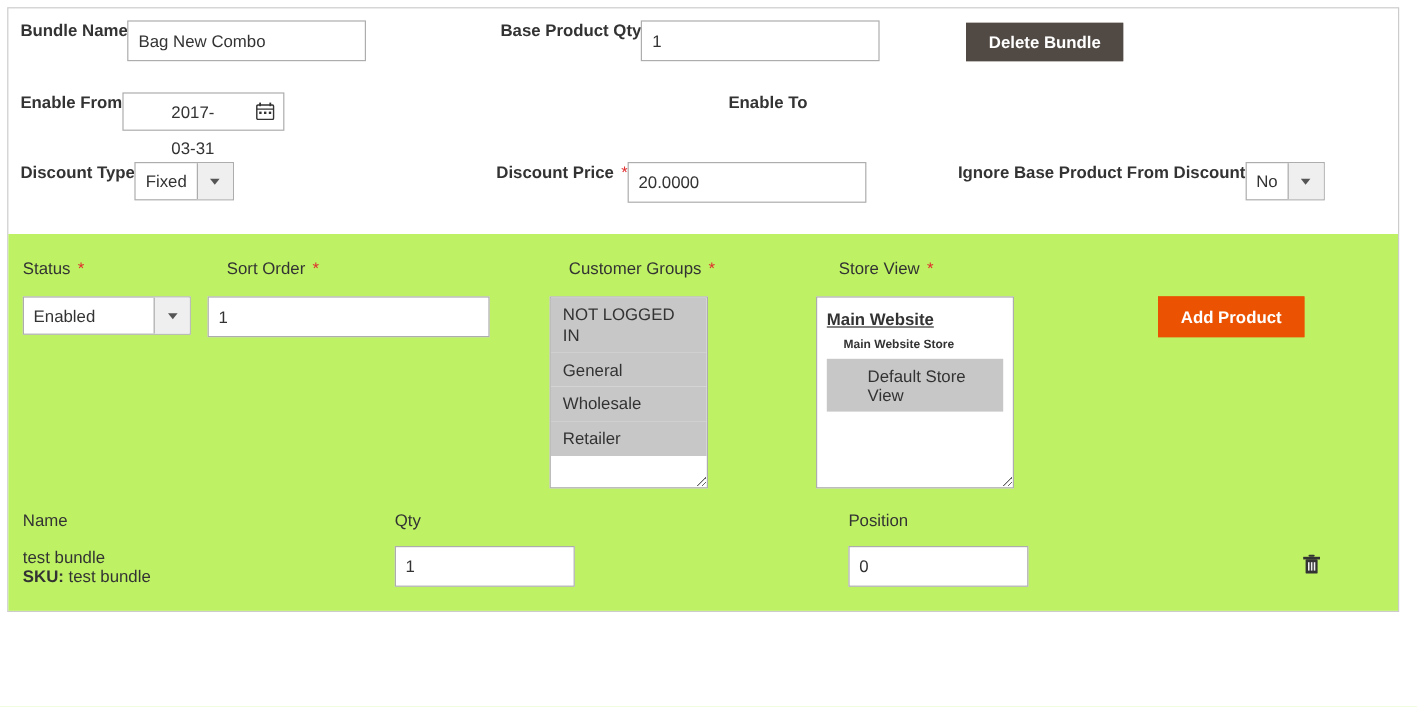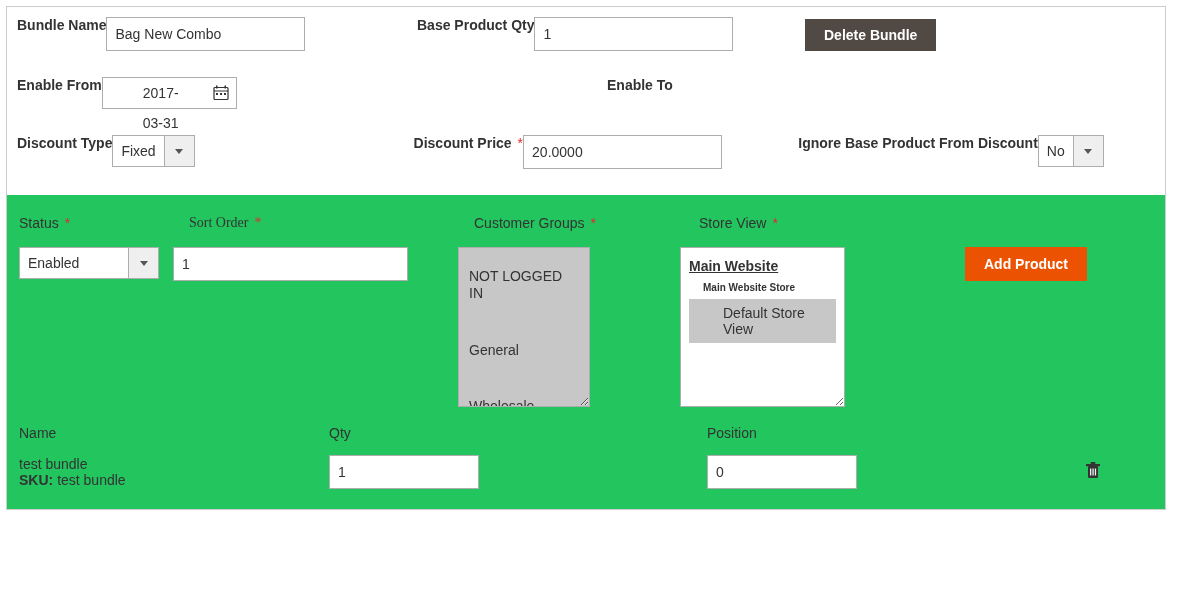--- a/index.html
+++ b/index.html
@@ -95,21 +95,21 @@
     background: #eb5202;
     color: #fff;
     border: 1px solid #eb5202;
     height: 34px;
     padding: 0 18px;
     font-weight: 600;
     font-size: 14px;
     cursor: pointer;
   }
   .sub-panel {
-    background: #22c55e;
+    background: #bef264;
     margin: 0 -10px;
     padding: 20px 12px 10px 12px;
   }
   .sub-header {
     display: flex;
     margin-bottom: 16px;
   }
   .sub-header label {
     font-weight: 400;
     font-size: 14px;
@@ -118,21 +118,21 @@
   .multiselect {
     width: 132px;
     height: 160px;
     border: 1px solid #adadad;
     background: #fff;
     overflow: hidden;
     position: relative;
     resize: both;
   }
   .multiselect .ms-item {
-    padding: 20px 10px;
+    padding: 6px 10px;
     font-size: 14px;
     line-height: 1.2;
   }
   .storeview {
     width: 165px;
     height: 160px;
     border: 1px solid #adadad;
     background: #fff;
     padding: 10px 8px;
     position: relative;
@@ -222,21 +222,21 @@
         <span class="sel-arrow">
             <span class="chevron-down-icon"></span>
           </span>
       </div>
     </div>
   </div>
 
   <div class="sub-panel">
     <div class="sub-header">
       <div style="width:170px;"><label class="req">Status</label></div>
-      <div style="width:285px;font-family:Liberation Serif, serif;"><label class="req">Sort Order</label></div>
+      <div style="width:285px;"><label class="req">Sort Order</label></div>
       <div style="width:225px;"><label class="req">Customer Groups</label></div>
       <div style="width:290px;"><label class="req">Store View</label></div>
     </div>
 
     <div style="display:flex; align-items:flex-start;">
       <div class="select-wrap" style="width:140px; margin-right:14px;">
         <span class="sel-text">Enabled</span>
         <span class="sel-arrow">
             <span class="chevron-down-icon"></span>
           </span>

